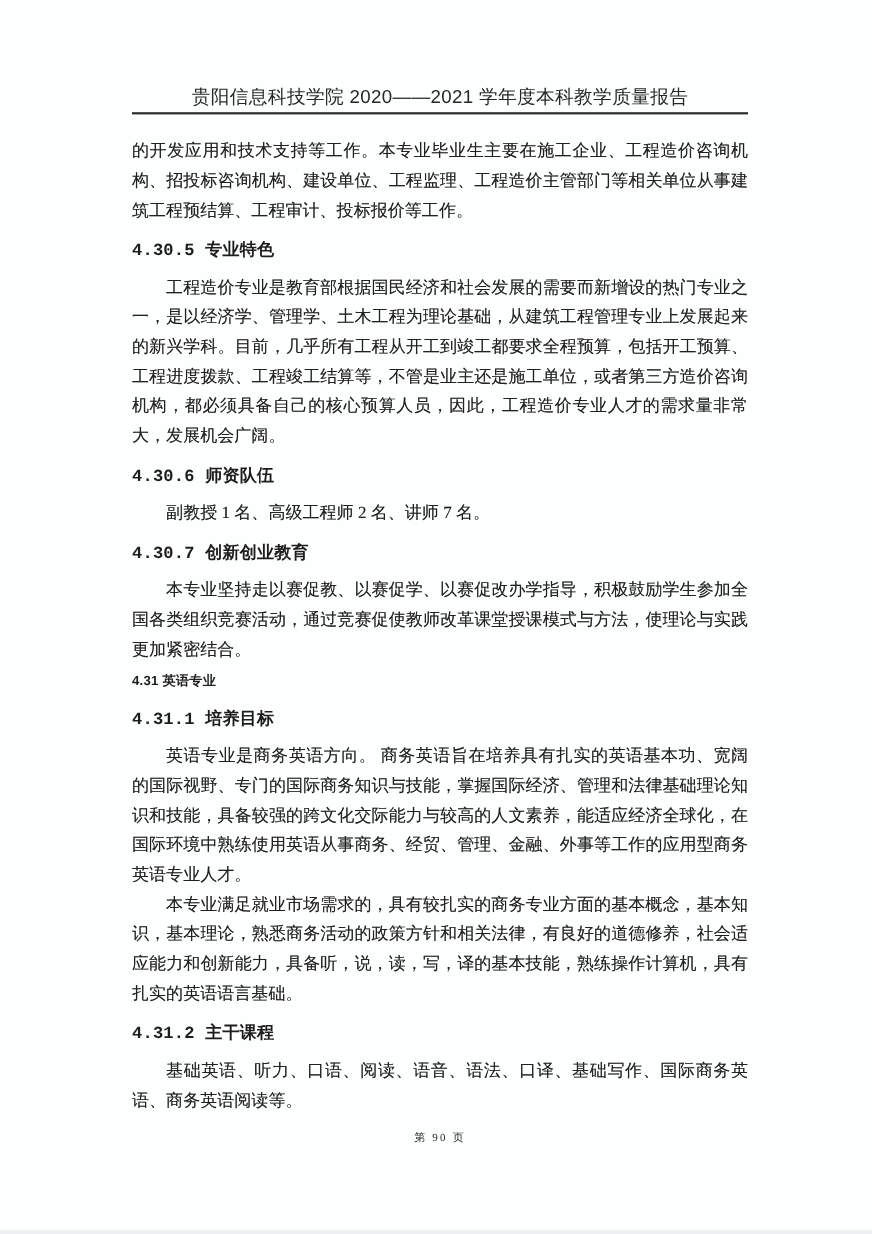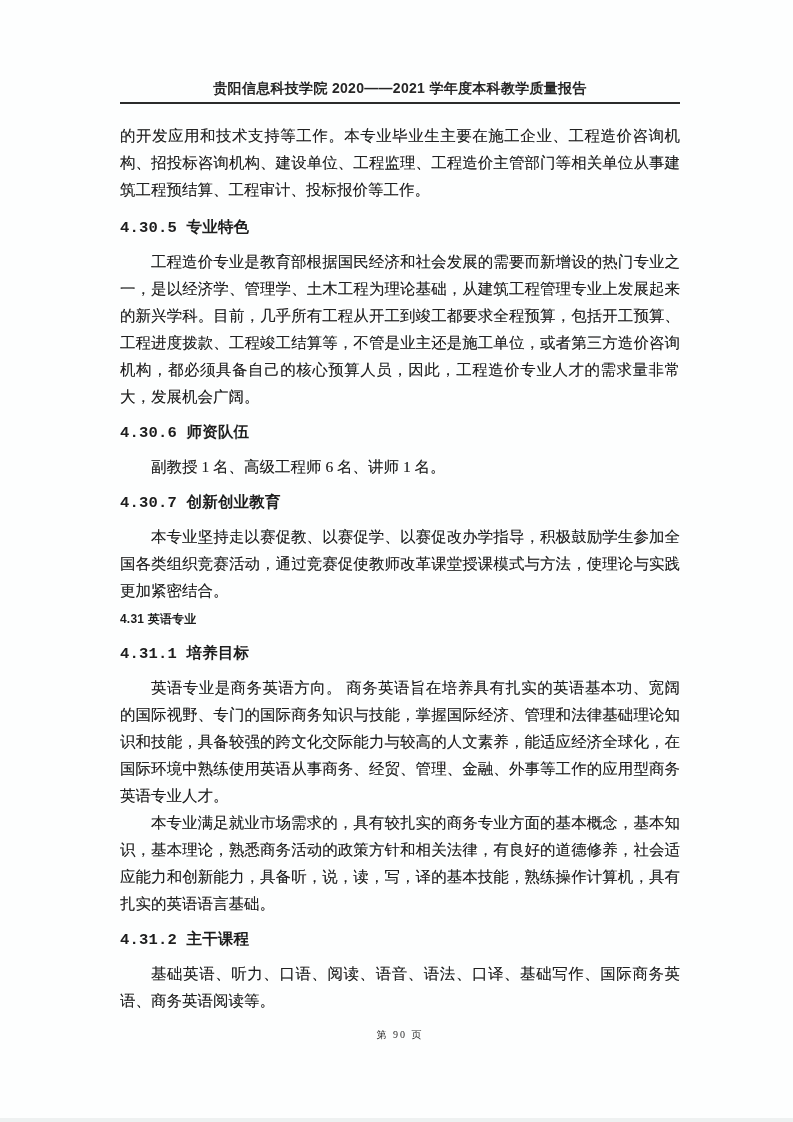--- a/index.html
+++ b/index.html
@@ -21,41 +21,40 @@
   }
   .page-header {
     width: 560px;
     text-align: center;
     padding-bottom: 4px;
     border-bottom: 2px solid #2b2b2b;
     margin-bottom: 20px;
   }
   .header-title {
     font-family: "Liberation Sans", "DejaVu Sans", sans-serif;
-    font-weight: bold;
-    font-size: 14px;
+    font-weight: normal;
+    font-size: 17px;
     line-height: 19px;
     color: #262626;
     letter-spacing: 0.3px;
     white-space: nowrap;
   }
   .content {
     width: 560px;
   }
   .para {
     font-size: 15.5px;
     line-height: 27px;
     text-align: justify;
     text-indent: 2em;
     color: #212121;
     text-shadow: 0 0 0.4px rgba(40,40,40,0.45);
   }
   .para.no-indent {
     text-indent: 0;
-    font-family: Liberation Mono, monospace;
   }
   .h3 {
     font-family: Liberation Mono, monospace;
     font-weight: bold;
     font-size: 15.5px;
     line-height: 20px;
     color: #1d1d1d;
     margin: 13px 0 10px 0;
     letter-spacing: 0.2px;
   }
@@ -91,21 +90,21 @@
 
   <div class="content">
     <p class="para no-indent">的开发应用和技术支持等工作。本专业毕业生主要在施工企业、工程造价咨询机构、招投标咨询机构、建设单位、工程监理、工程造价主管部门等相关单位从事建筑工程预结算、工程审计、投标报价等工作。</p>
 
     <h3 class="h3">4.30.5 专业特色</h3>
 
     <p class="para">工程造价专业是教育部根据国民经济和社会发展的需要而新增设的热门专业之一，是以经济学、管理学、土木工程为理论基础，从建筑工程管理专业上发展起来的新兴学科。目前，几乎所有工程从开工到竣工都要求全程预算，包括开工预算、工程进度拨款、工程竣工结算等，不管是业主还是施工单位，或者第三方造价咨询机构，都必须具备自己的核心预算人员，因此，工程造价专业人才的需求量非常大，发展机会广阔。</p>
 
     <h3 class="h3">4.30.6 师资队伍</h3>
 
-    <p class="para">副教授 1 名、高级工程师 6 名、讲师 1 名。</p>
+    <p class="para">副教授 1 名、高级工程师 2 名、讲师 7 名。</p>
 
     <h3 class="h3">4.30.7 创新创业教育</h3>
 
     <p class="para">本专业坚持走以赛促教、以赛促学、以赛促改办学指导，积极鼓励学生参加全国各类组织竞赛活动，通过竞赛促使教师改革课堂授课模式与方法，使理论与实践更加紧密结合。</p>
 
     <h2 class="h2">4.31 英语专业</h2>
 
     <h3 class="h3">4.31.1 培养目标</h3>
 
     <p class="para">英语专业是商务英语方向。 商务英语旨在培养具有扎实的英语基本功、宽阔的国际视野、专门的国际商务知识与技能，掌握国际经济、管理和法律基础理论知识和技能，具备较强的跨文化交际能力与较高的人文素养，能适应经济全球化，在国际环境中熟练使用英语从事商务、经贸、管理、金融、外事等工作的应用型商务英语专业人才。</p>

